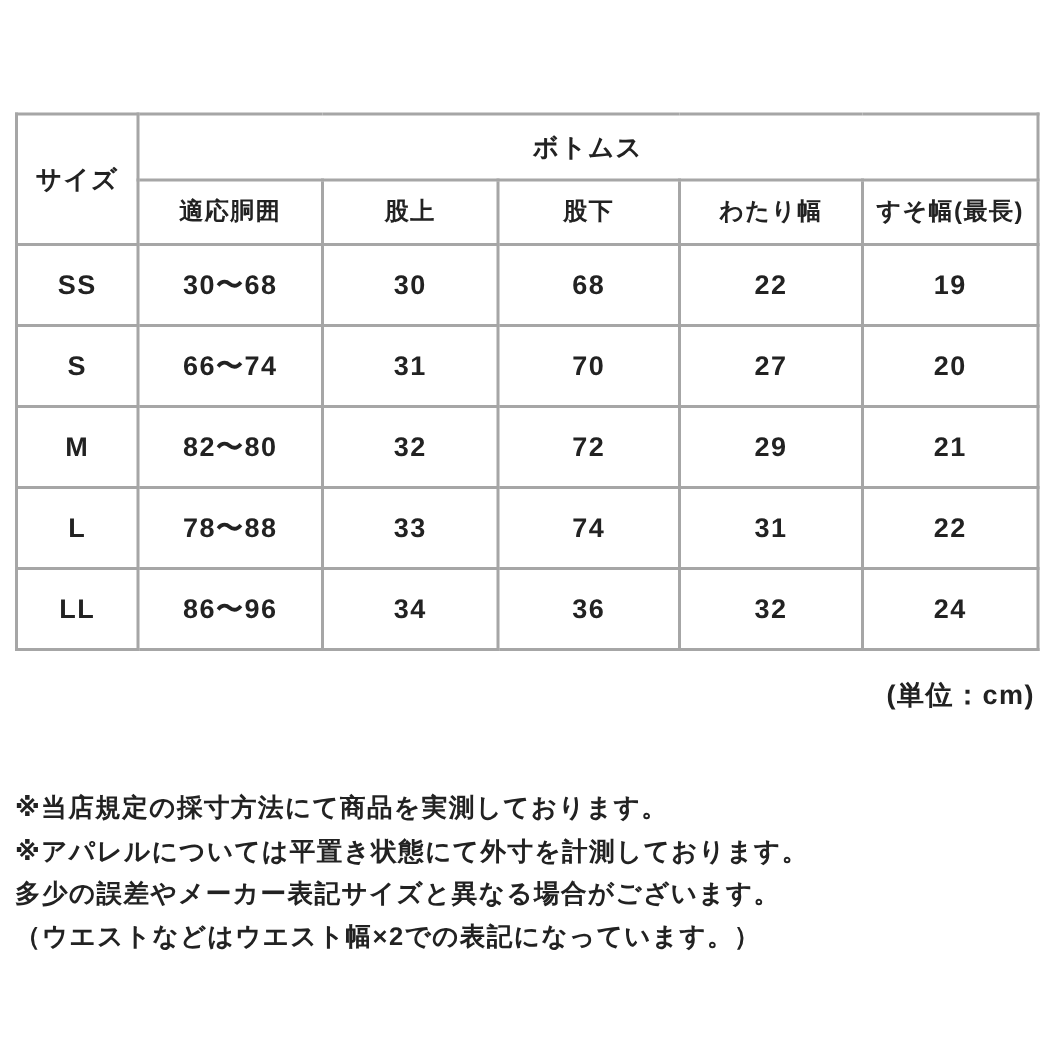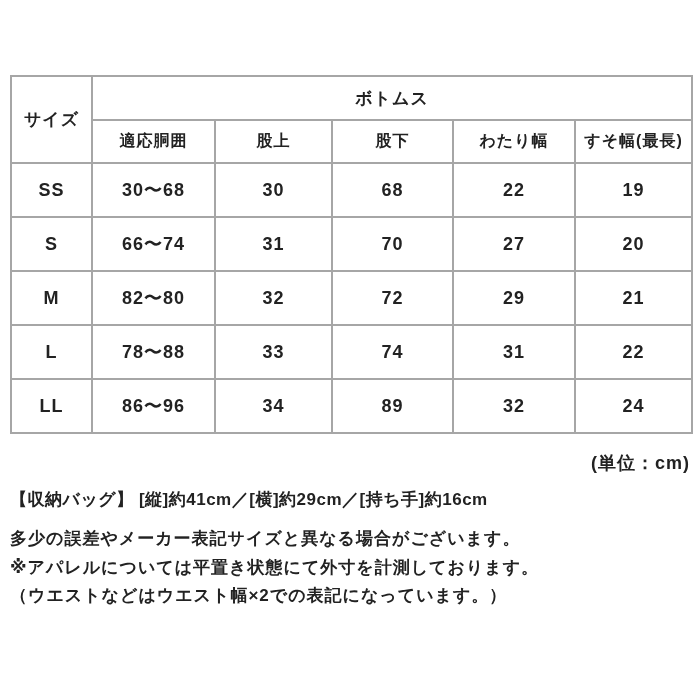--- a/index.html
+++ b/index.html
@@ -125,30 +125,30 @@
         <td>78〜88</td>
         <td>33</td>
         <td>74</td>
         <td>31</td>
         <td>22</td>
       </tr>
       <tr class="data-row">
         <th>LL</th>
         <td>86〜96</td>
         <td>34</td>
-        <td>89</td>
+        <td>36</td>
         <td>32</td>
         <td>24</td>
       </tr>
     </tbody>
   </table>
 
   <div class="unit-note">(単位：cm)</div>
 
-  <div class="bag-note">【収納バッグ】 [縦]約41cm／[横]約29cm／[持ち手]約16cm</div>
 
   <div class="measure-notes">
+    <div>※当店規定の採寸方法にて商品を実測しております。</div>
+    <div>※アパレルについては平置き状態にて外寸を計測しております。</div>
     <div>多少の誤差やメーカー表記サイズと異なる場合がございます。</div>
-    <div>※アパレルについては平置き状態にて外寸を計測しております。</div>
     <div>（ウエストなどはウエスト幅×2での表記になっています。）</div>
   </div>
 
 </div>
 
 </body></html>

